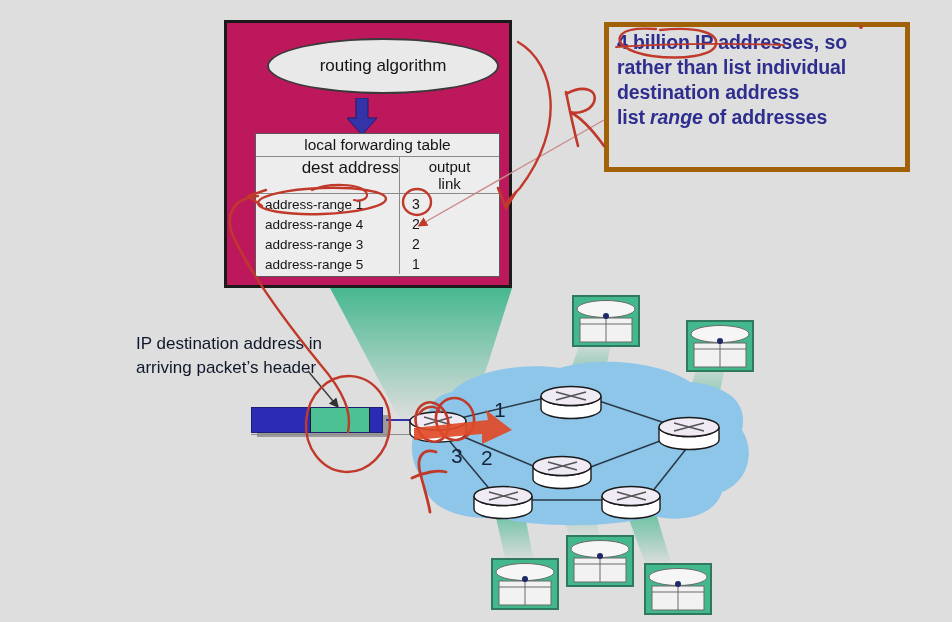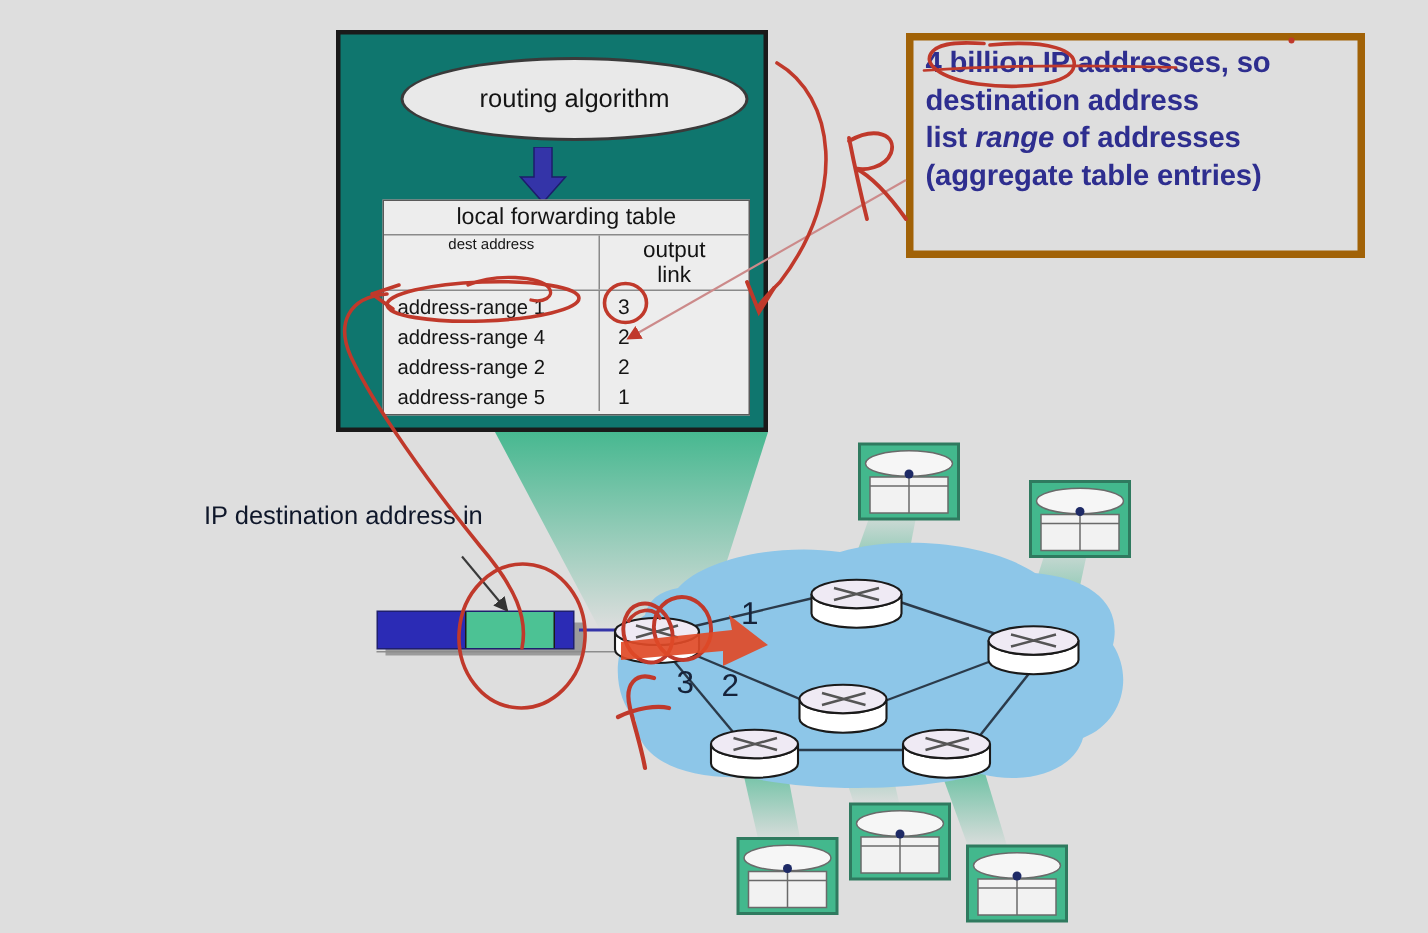--- a/index.html
+++ b/index.html
@@ -7,41 +7,41 @@
     width:952px;height:622px;
     background:#dedede;
     font-family:"Liberation Sans", sans-serif;
     overflow:hidden;position:relative;
   }
   #stage{position:absolute;left:0;top:0;width:952px;height:622px;}
 
   
   .green-box{
     position:absolute;left:224px;top:20px;width:288px;height:268px;
-    background:#0f766e;border:3px solid #1a1a1a;box-sizing:border-box;
+    background:#be185d;border:3px solid #1a1a1a;box-sizing:border-box;
   }
   .ra-ellipse{
     position:absolute;left:264px;top:35px;width:232px;height:56px;
     background:#e9e9e9;border:2px solid #3a3a3a;border-radius:50%;
     display:flex;align-items:center;justify-content:center;
     font-size:17px;color:#141414;box-sizing:border-box;
   }
   .blue-arrow{position:absolute;left:340px;top:95px;width:38px;height:38px;}
 
   .fwd-table{
     position:absolute;left:252px;top:130px;width:245px;height:144px;
     background:#ededed;border:1px solid #5a5a5a;box-sizing:border-box;
     display:flex;flex-direction:column;
   }
   .ft-title{
     text-align:center;font-size:15.5px;color:#141414;
     padding:2px 0 2px;border-bottom:1px solid #8a8a8a;
   }
   .ft-head{display:flex;border-bottom:1px solid #8a8a8a;}
-  .ft-head .c1{width:143px;text-align:center;font-size:10px;color:#141414;padding:1px 0;}
+  .ft-head .c1{width:143px;text-align:right;font-size:17px;color:#141414;padding:1px 0;}
   .ft-head .c2{flex:1;text-align:center;font-size:15px;color:#141414;padding:1px 16px;border-left:1px solid #8a8a8a;}
   .ft-rows{flex:1;}
   .ft-row{display:flex;height:20px;align-items:center;}
   .ft-row .c1{width:143px;font-size:13.5px;color:#141414;padding-left:9px;box-sizing:border-box;}
   .ft-row .c2{flex:1;font-size:14px;color:#141414;border-left:1px solid #8a8a8a;
               height:20px;line-height:20px;padding-left:12px;box-sizing:border-box;}
 
   
   .note{
     position:absolute;left:604px;top:22px;width:306px;height:150px;
@@ -148,40 +148,41 @@
       <div class="ft-rows">
         <div class="ft-row">
           <div class="c1">address-range 1</div>
           <div class="c2">3</div>
         </div>
         <div class="ft-row">
           <div class="c1">address-range 4</div>
           <div class="c2">2</div>
         </div>
         <div class="ft-row">
-          <div class="c1">address-range 2</div>
+          <div class="c1">address-range 3</div>
           <div class="c2">2</div>
         </div>
         <div class="ft-row">
           <div class="c1">address-range 5</div>
           <div class="c2">1</div>
         </div>
       </div>
     </div>
   </div>
 
   <div class="note">
     <p>4 billion IP addresses, so</p>
+    <p>rather than list individual</p>
     <p>destination address</p>
     <p><span>list </span><em>range</em><span> of addresses</span></p>
-    <p>(aggregate table entries)</p>
   </div>
 
   <div class="caption">
     <div>IP destination address in</div>
+    <div>arriving packet’s header</div>
   </div>
 
   <div class="pkt-shadow"></div>
   <div class="pkt-line"></div>
   <div class="pkt">
     <div class="seg-a"></div>
     <div class="seg-b"></div>
     <div class="seg-c"></div>
   </div>
   <svg class="pkt-arrow" viewBox="0 0 70 12">

